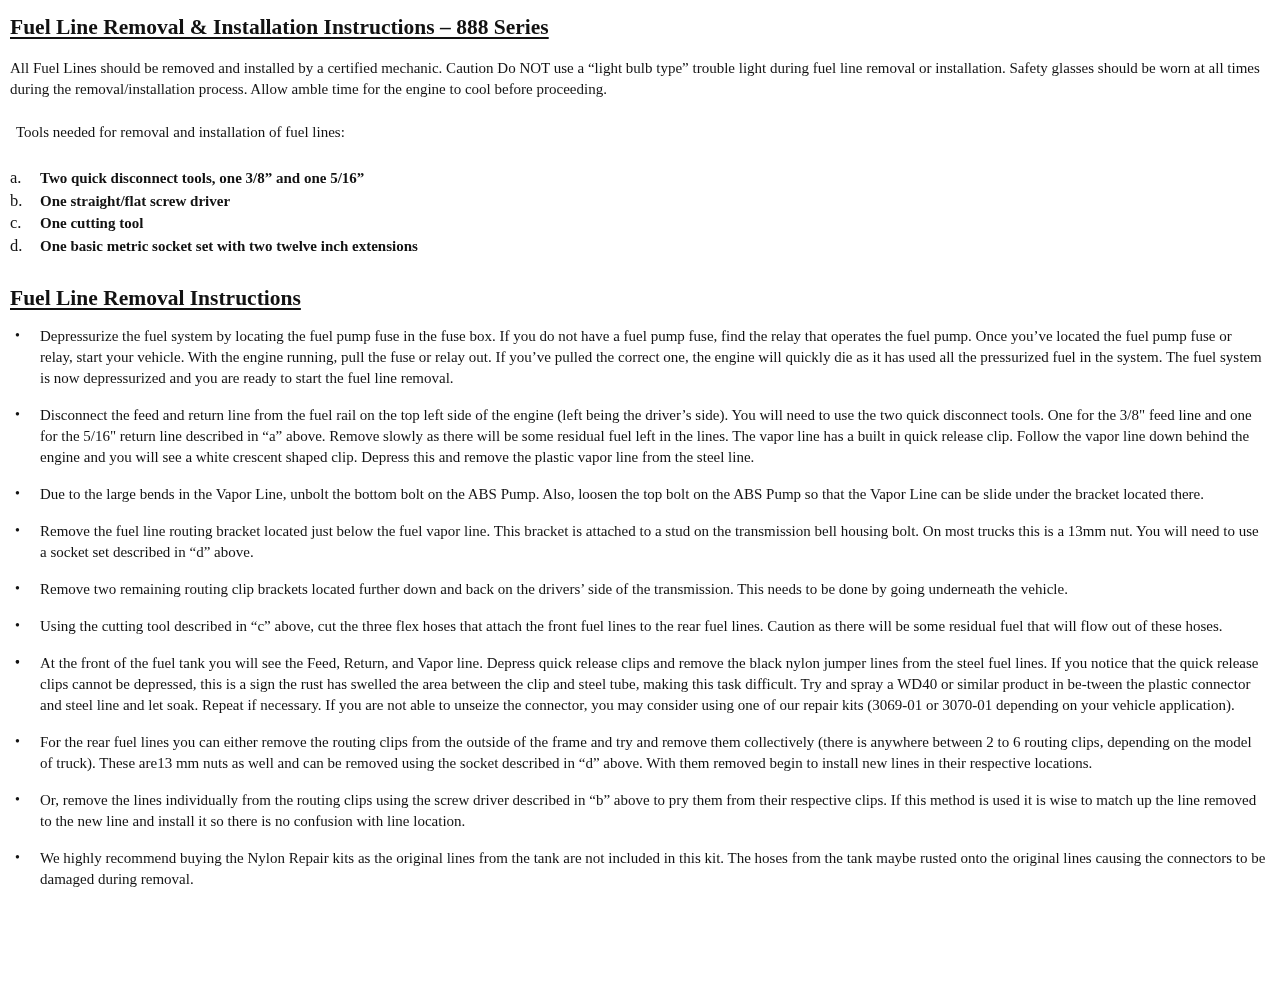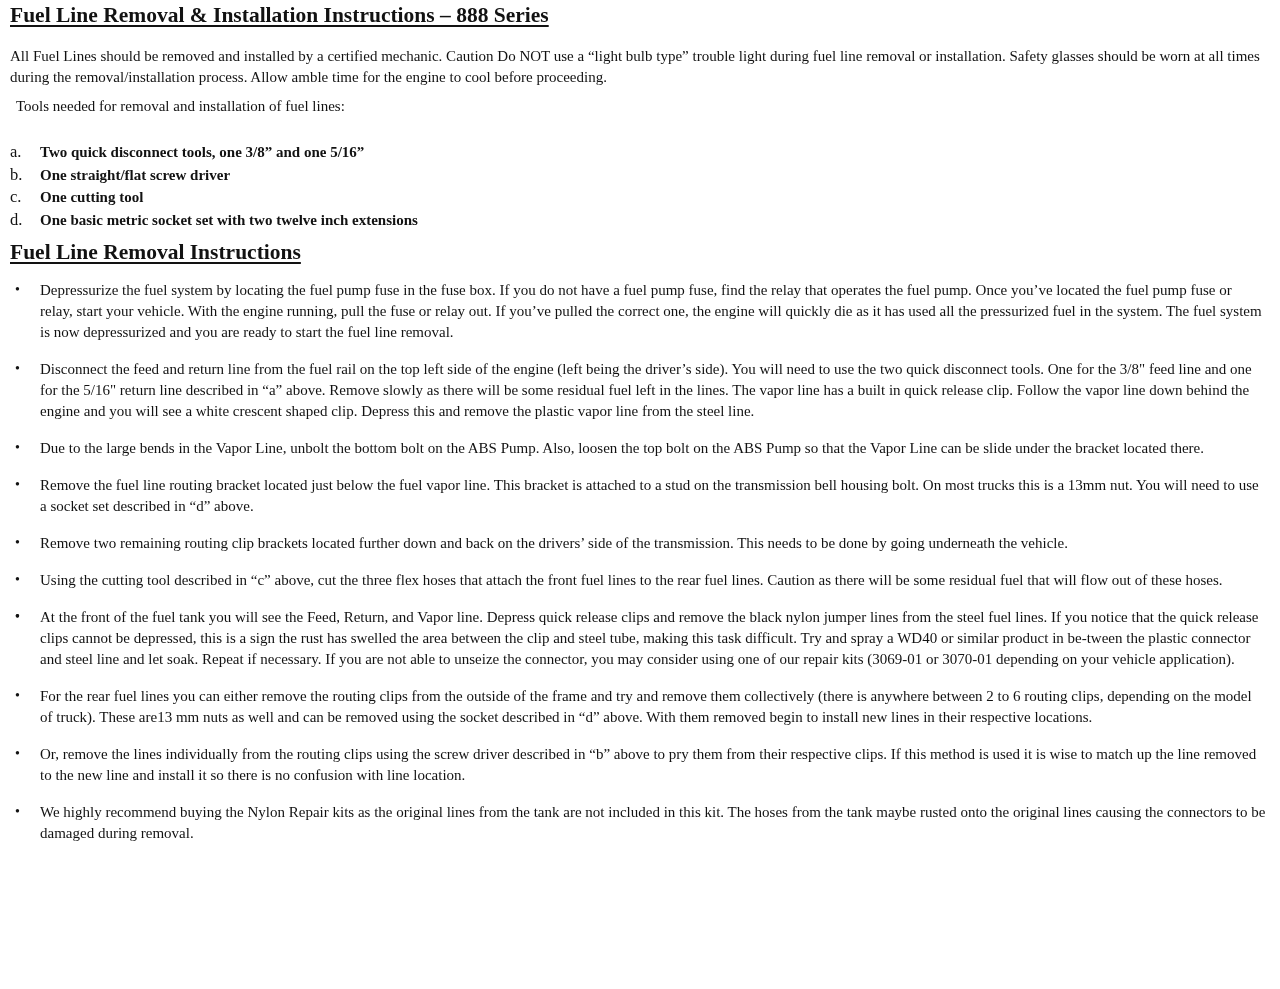--- a/index.html
+++ b/index.html
@@ -4,55 +4,55 @@
 <style>
   html, body { margin: 0; padding: 0; }
   body {
     width: 1280px;
     min-height: 989px;
     background: #ffffff;
     color: #121212;
     font-family: "Liberation Serif", "DejaVu Serif", serif;
   }
   .page {
-    padding: 3px 14px 24px 10px;
+    padding: 15px 14px 24px 10px;
     box-sizing: border-box;
     width: 1280px;
   }
   .doc-title {
     font-size: 21.5px;
     line-height: 25px;
     font-weight: bold;
     text-decoration: underline;
     text-decoration-thickness: 2px;
     text-underline-offset: 3px;
     margin: 0 0 18px 0;
   }
   .body-text {
     font-size: 15px;
     line-height: 21px;
   }
-  .intro { margin: 0 0 8px 0; }
+  .intro { margin: 0 0 22px 0; }
   .tools-heading { margin: 0 0 24px 6px; }
   .tool-row { display: flex; align-items: baseline; }
   .tool-marker {
     flex: 0 0 30px;
     width: 30px;
     font-size: 16.5px;
     line-height: 21.5px;
   }
   .tool-text { font-size: 15px; line-height: 21.5px; font-weight: bold; }
   .section-heading {
     font-size: 21.5px;
     line-height: 25px;
     font-weight: bold;
     text-decoration: underline;
     text-decoration-thickness: 2px;
     text-underline-offset: 3px;
-    margin: 9px 0 15px 0;
+    margin: 29px 0 15px 0;
   }
   .step {
     position: relative;
     padding-left: 30px;
     margin: 0 0 16px 0;
   }
   .bullet {
     position: absolute;
     left: 5px;
     top: -1px;

